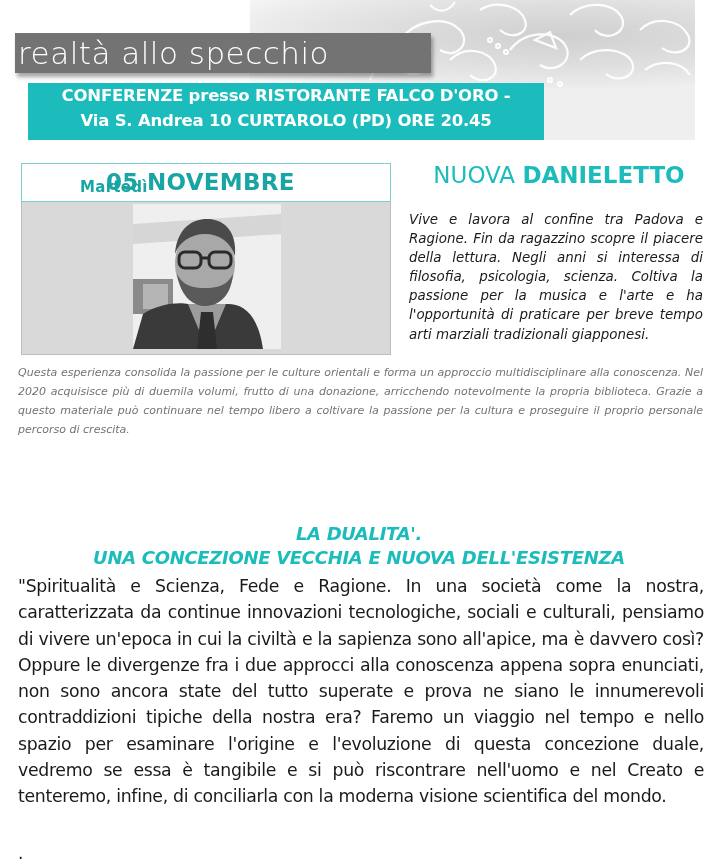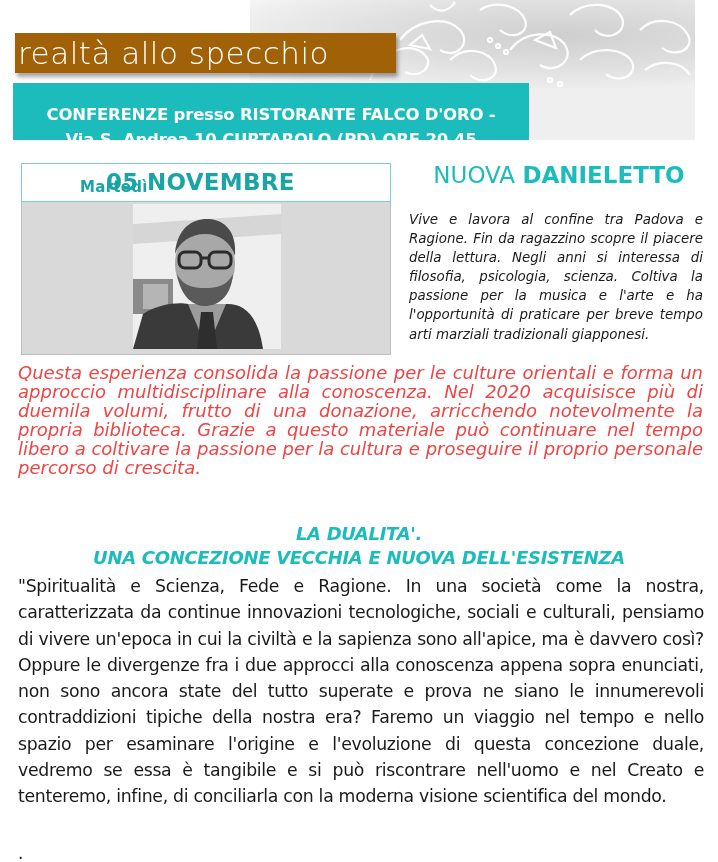--- a/index.html
+++ b/index.html
@@ -13,41 +13,41 @@
     position: absolute; left: 250px; top: 0; width: 445px; height: 88px;
     background: radial-gradient(ellipse at 70% 40%, #cfcfcf 0%, #dedede 40%, #ececec 70%, #ffffff 100%);
     overflow: hidden;
   }
   .deco svg { position: absolute; left: 0; top: 0; }
   .deco-panel {
     position: absolute; left: 530px; top: 88px; width: 165px; height: 52px;
     background: #efefef;
   }
   .title-banner {
-    position: absolute; left: 15px; top: 33px; width: 381px; height: 40px;
-    background: #a16207;
+    position: absolute; left: 15px; top: 33px; width: 416px; height: 40px;
+    background: #737373;
     box-shadow: 2px 4px 4px rgba(0,0,0,0.35);
     color: #ffffff;
     font-family: "DejaVu Sans", sans-serif;
     font-weight: 200;
     font-size: 31px; line-height: 40px;
     letter-spacing: 0.5px;
     padding-left: 3px;
     box-sizing: border-box;
     white-space: nowrap;
   }
   .sub-banner {
-    position: absolute; left: 13px; top: 83px; width: 516px; height: 57px;
+    position: absolute; left: 28px; top: 83px; width: 516px; height: 57px;
     background: #1cbcbc;
     color: #ffffff;
     font-family: "DejaVu Sans", sans-serif;
     font-weight: bold;
     font-size: 16.5px; line-height: 25px;
     text-align: center;
-    padding-top: 19px;
+    padding-top: 0;
     box-sizing: border-box;
     letter-spacing: -0.2px;
   }
   .date-box {
     position: absolute; left: 21px; top: 163px; width: 370px; height: 39px;
     border: 1px solid #7ccfcf; box-sizing: border-box;
     background: #ffffff;
     color: #18a5a3;
     white-space: nowrap;
   }
@@ -76,22 +76,22 @@
     white-space: nowrap;
   }
   .speaker-name .surname { font-weight: bold; text-align: center; }
   .bio-float {
     position: absolute; left: 409px; top: 210px; width: 294px;
     font-style: italic; font-size: 13.4px; line-height: 19.1px;
     text-align: justify; color: #1a1a1a;
   }
   .bio-full {
     position: absolute; left: 18px; top: 363px; width: 685px;
-    font-style: italic; font-size: 18px; line-height: 19.1px;
-    text-align: justify; color: #ef4444;
+    font-style: italic; font-size: 11px; line-height: 19.1px;
+    text-align: justify; color: #737373;
   }
   .talk-title {
     position: absolute; left: 0; top: 502px; width: 718px;
     text-align: center; color: #1cbcbc;
     font-weight: bold; font-style: italic;
     font-size: 18px; line-height: 24px;
     letter-spacing: -0.3px;
     margin-top: 20px;
   }
   .talk-desc {

